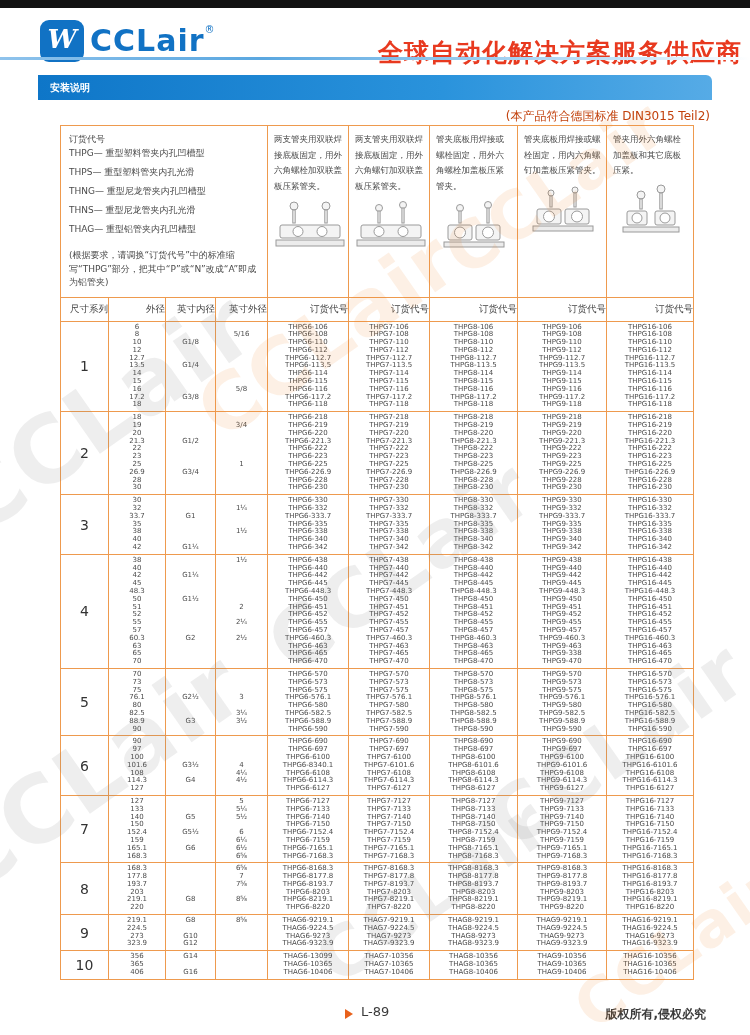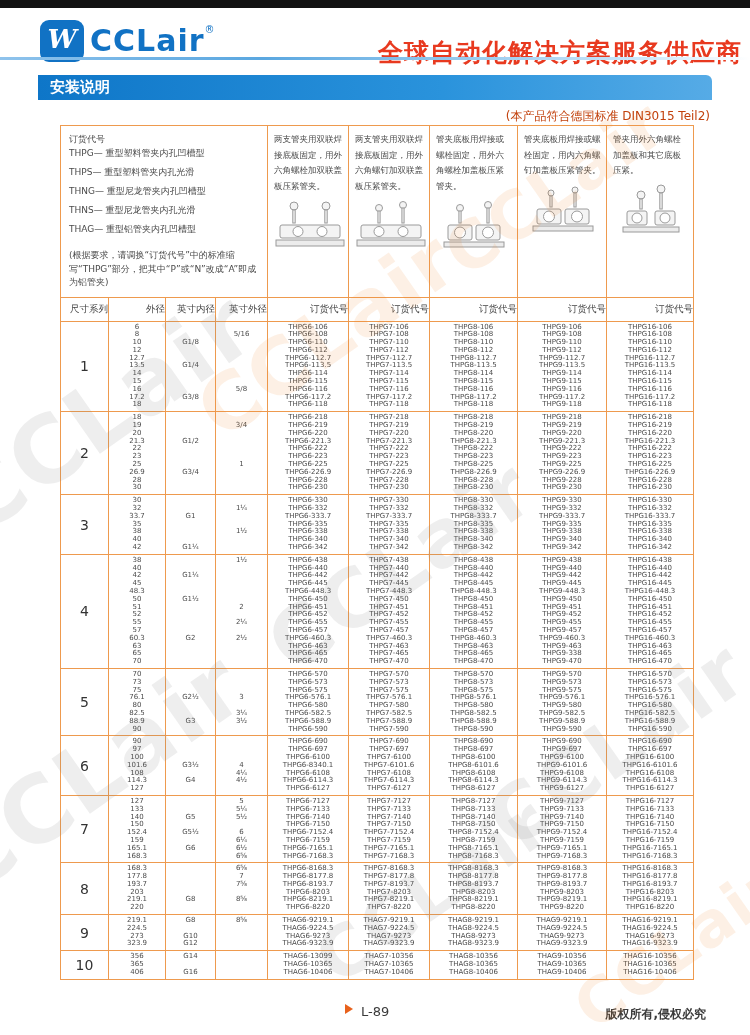--- a/index.html
+++ b/index.html
@@ -14,21 +14,21 @@
   .logo-icon { width:44px; height:42px; background:#1172c4; border-radius:9px; display:flex; align-items:center; justify-content:center; }
   .logo-glyph { color:#fff; font-family:"DejaVu Serif","Liberation Serif",serif; font-style:italic; font-weight:bold; font-size:26px; transform:translateY(-2px); }
   .logo-text { color:#1172c4; font-weight:bold; font-size:30px; letter-spacing:1px; margin-left:6px; line-height:42px; }
   .logo-reg { color:#1172c4; font-size:10px; vertical-align:top; line-height:20px; }
   .tagline { position:absolute; right:8px; top:36px; color:#e8391f; font-weight:bold; font-size:25px; letter-spacing:1px; }
   .divider { position:absolute; left:0; top:57px; width:750px; height:3px;
              background:linear-gradient(90deg,#8fc3ec 0%,#5aa7e0 35%,#cbe7fa 85%,#ffffff 100%); }
 
   .section-bar { position:absolute; left:38px; top:75px; width:674px; height:25px;
                  background:linear-gradient(90deg,#0e76c8,#2a93dc 60%,#56abe6);
-                 color:#fff; font-weight:bold; font-size:15px; line-height:25px; padding-left:12px;
+                 color:#fff; font-weight:bold; font-size:10px; line-height:25px; padding-left:12px;
                  border-top-right-radius:6px; }
   .standard-note { position:absolute; right:40px; top:108px; font-size:12px; color:#c2410c; }
 
   
   .main-table { position:absolute; left:60px; top:125px; border-collapse:collapse; table-layout:fixed; width:633px; background:#fff; }
   .main-table td { border:1px solid #ee9a4e; }
 
   .legend-cell { vertical-align:top; padding:7px 8px; font-size:9px; color:#4a4a4a; height:160px; }
   .legend-title { margin-bottom:1px; }
   .legend-item { margin-bottom:6px; }
@@ -38,21 +38,21 @@
   .clamp-wrap { text-align:center; margin-top:4px; }
 
   .head-row td { height:24px; text-align:right; font-size:9.5px; color:#444; }
 
   .size-cell { text-align:center; vertical-align:middle; font-size:14px; color:#333; }
   td.stack { vertical-align:top; padding:2px 0; }
   .cl { height:7.8px; line-height:7.8px; font-size:7px; text-align:center; color:#4a4a4a; white-space:nowrap; overflow:visible; }
 
   
   .notes { position:absolute; left:62px; top:966px; font-size:10.5px; color:#555; line-height:13px; }
-  .pageno { position:absolute; left:345px; top:1004px; font-size:13px; color:#3a3a3a; display:flex; align-items:flex-start; }
+  .pageno { position:absolute; left:345px; top:1004px; font-size:13px; color:#3a3a3a; display:flex; align-items:flex-end; }
   .tri { display:inline-block; width:0; height:0; border-left:8px solid #e8611c; border-top:5px solid transparent; border-bottom:5px solid transparent; margin-right:8px; }
   .copyright { position:absolute; right:44px; top:1006px; font-size:12px; font-weight:bold; color:#3a3a3a; }
 
   
   .wm { position:absolute; font-weight:bold; pointer-events:none; transform:rotate(-35deg); z-index:6; letter-spacing:2px; }
   .wm-gray { color:rgba(120,120,120,0.13); }
   .wm-orange { color:rgba(235,130,45,0.12); }
 </style>
 </head>
 <body>

